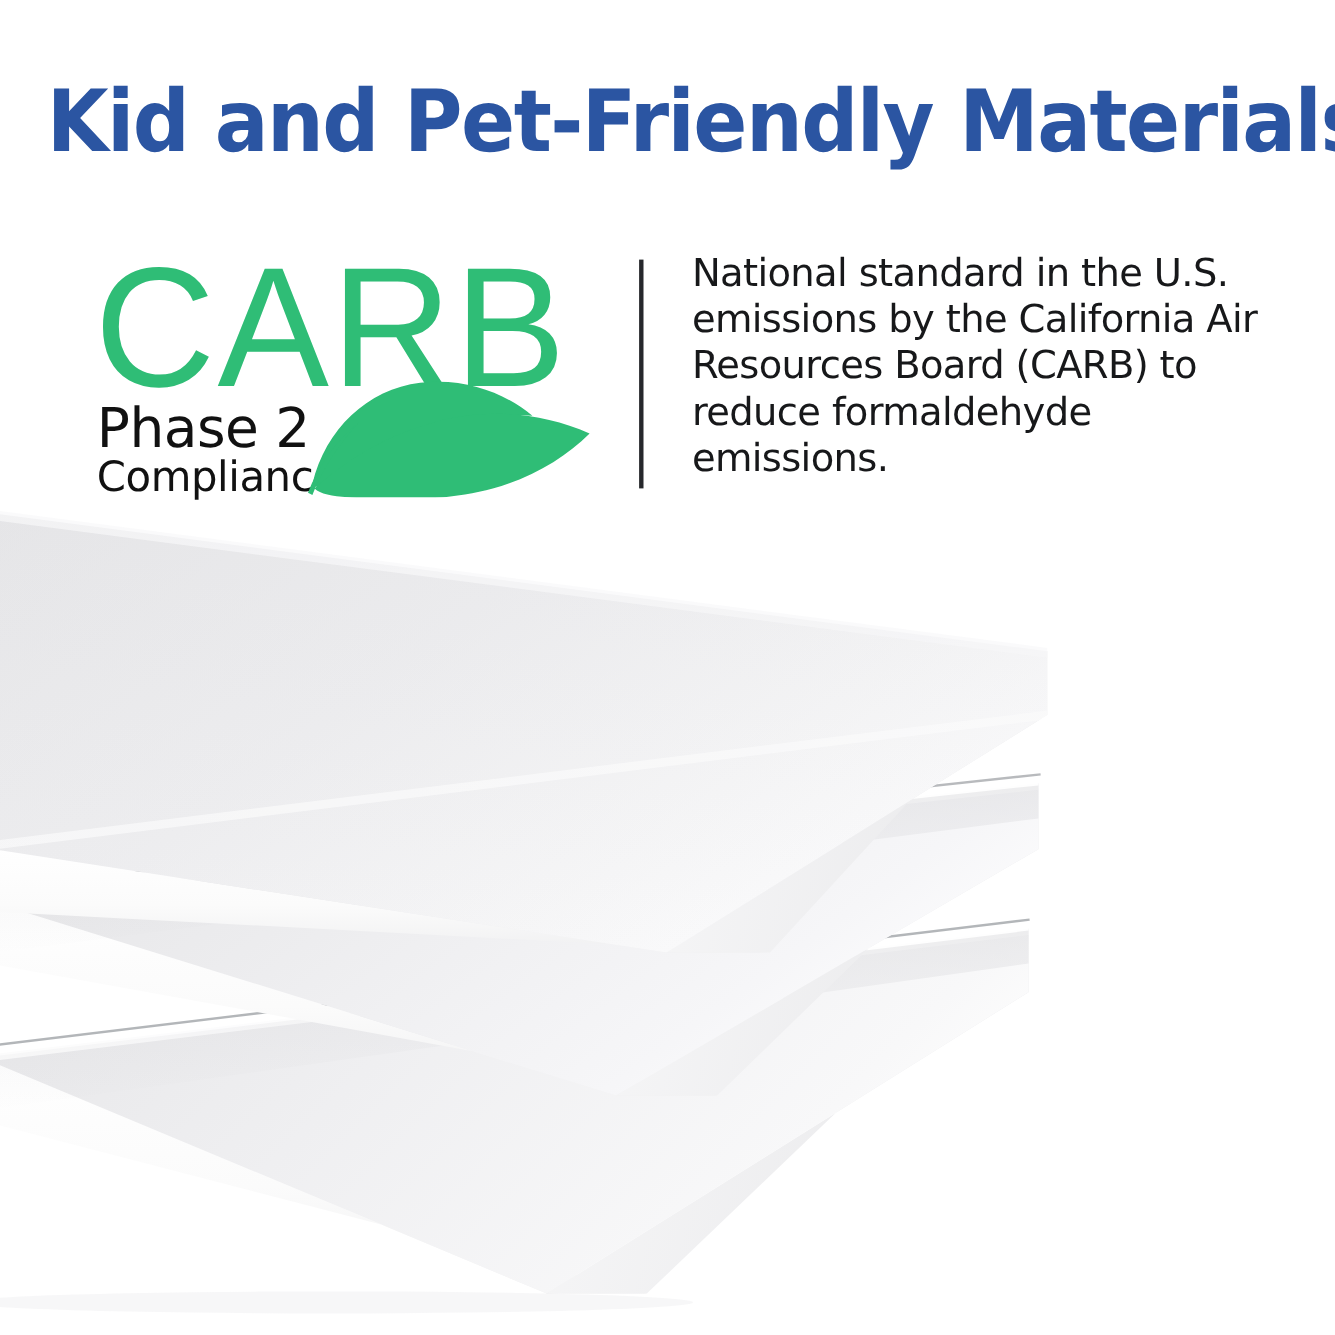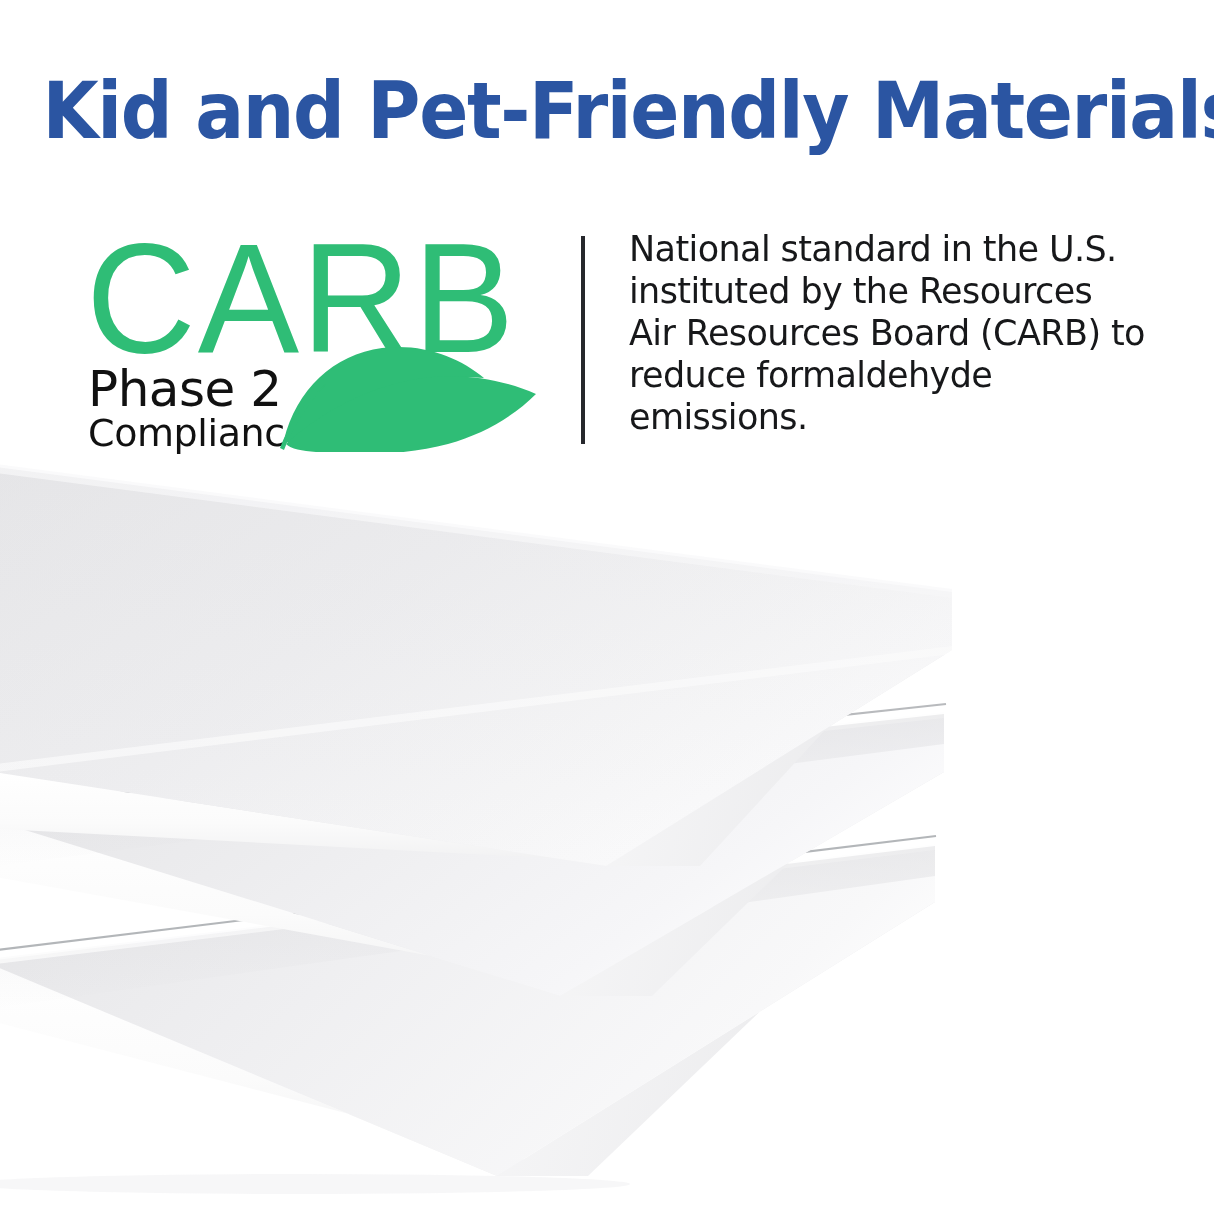--- a/index.html
+++ b/index.html
@@ -153,21 +153,21 @@
                C236,84 206,102 170,112
                C130,123 78,124 38,120
                C24,119 13,117 8,112 Z" fill="#2fbd76"></path>
 
       <path d="M2,116 C10,94 26,70 48,52 C30,72 14,96 6,118 Z" fill="#2fbd76"></path>
     </svg>
   </div>
 
   <div id="divider"></div>
 
-  <div id="bodycopy">National standard in the U.S. instituted by the Resources Air Resources Board (CARB) to reduce formaldehyde emissions.</div>
+  <div id="bodycopy">National standard in the U.S. emissions by the California Air Resources Board (CARB) to reduce formaldehyde emissions.</div>
 
   <div id="boards">
     <svg width="1214" height="774" viewBox="0 0 1214 774">
       <defs>
 
         <linearGradient id="topFace" x1="0" y1="0" x2="1" y2="0.55">
           <stop offset="0%" stop-color="#e8e8ea"></stop>
           <stop offset="45%" stop-color="#eeeef0"></stop>
           <stop offset="80%" stop-color="#f6f6f7"></stop>
           <stop offset="100%" stop-color="#fbfbfc"></stop>

